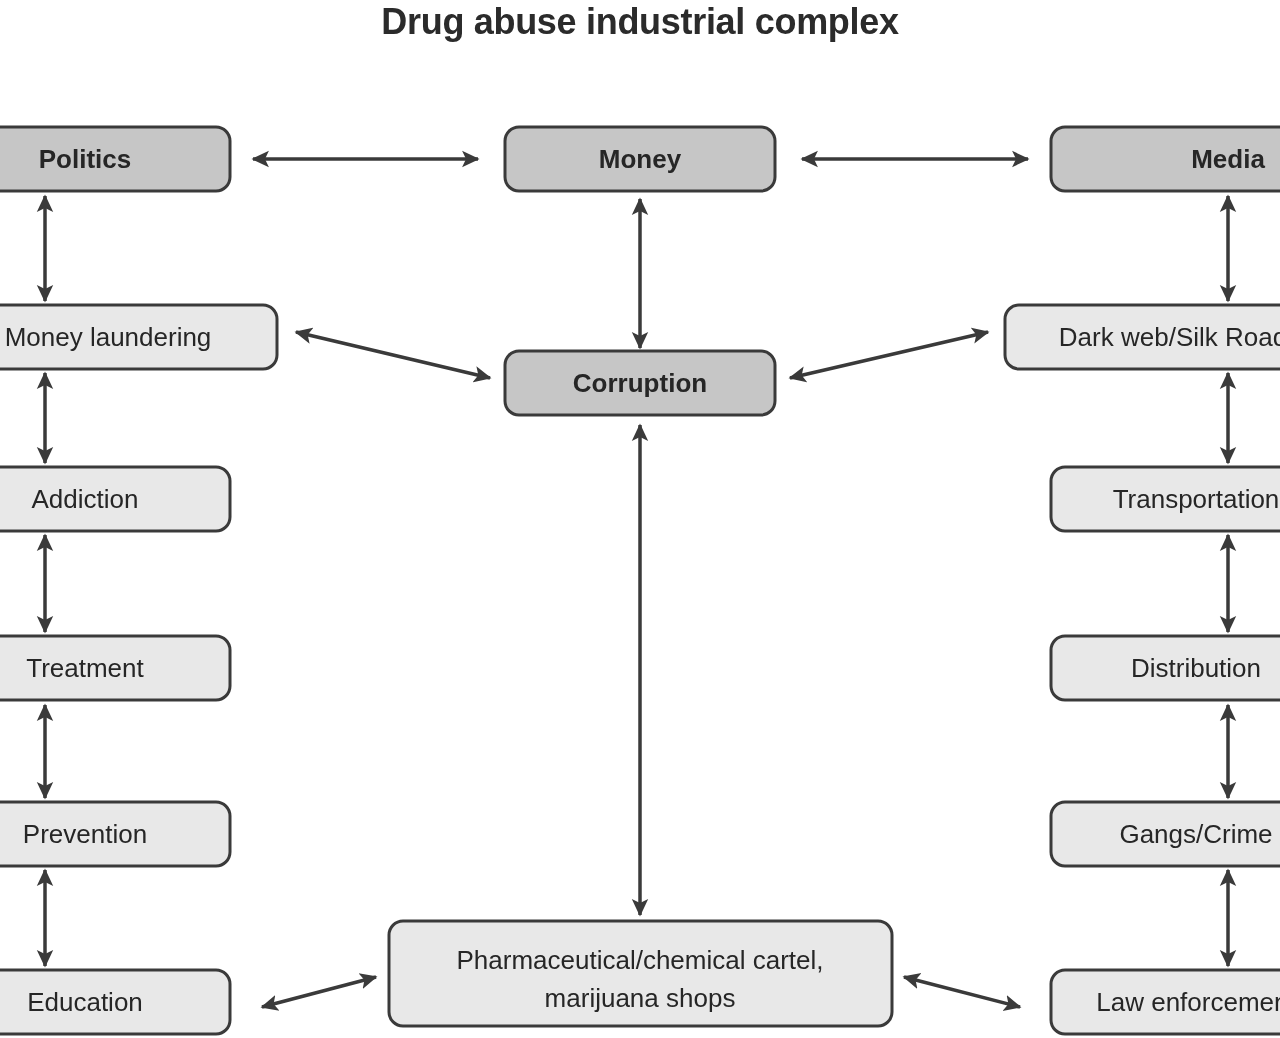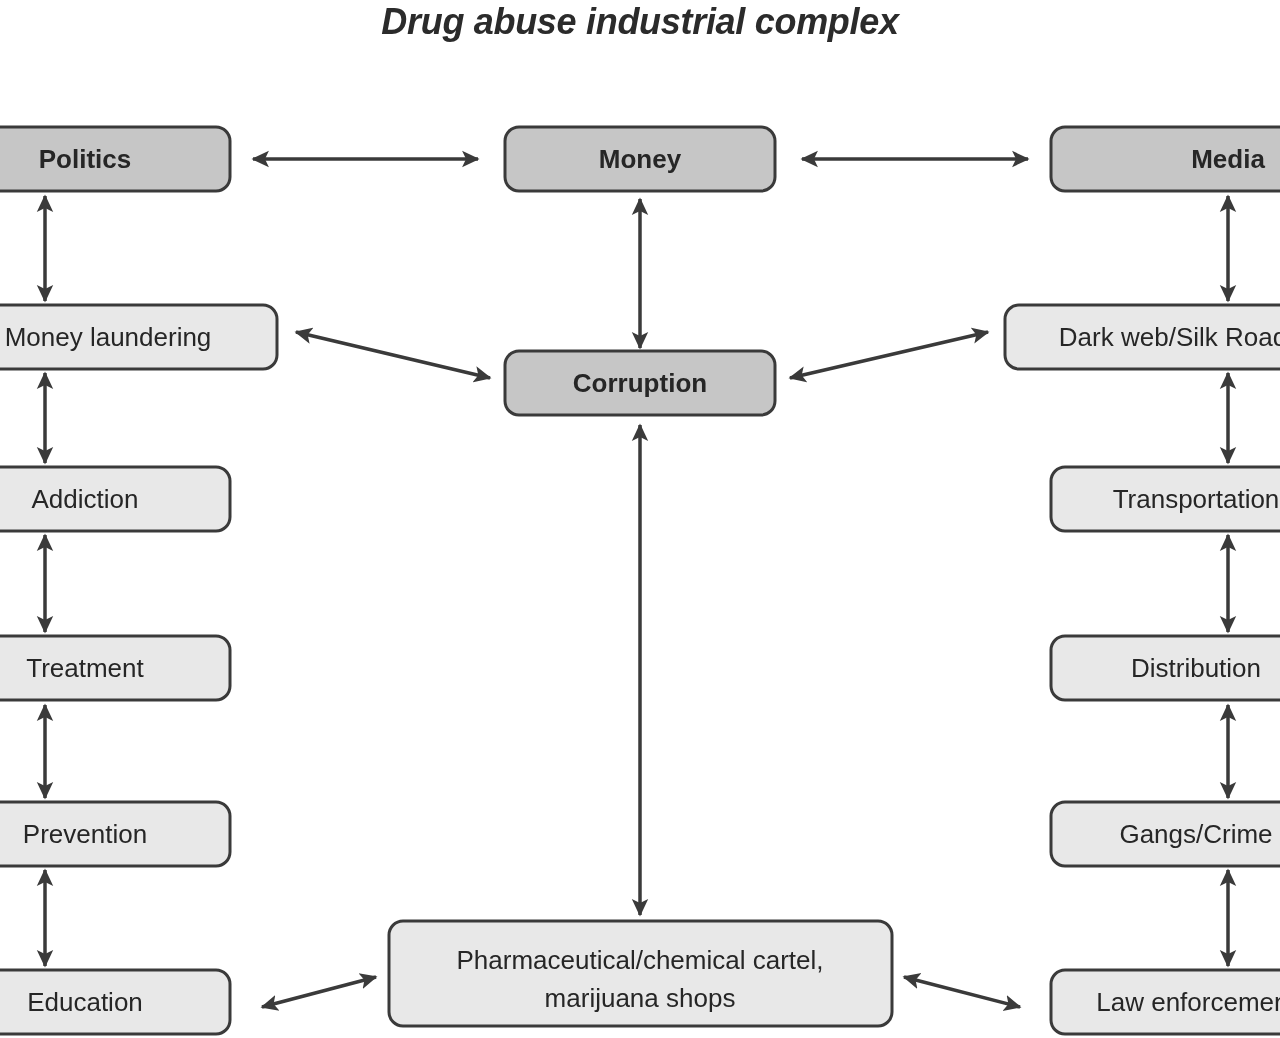--- a/index.html
+++ b/index.html
@@ -26,21 +26,20 @@
     width: 1280px;
     text-align: center;
     font-family: "Liberation Sans", sans-serif;
     font-size: 36px;
     font-weight: bold;
     color: #2b2b2b;
     letter-spacing: -0.3px;
     line-height: 1.0;
     padding-top: 4px;
     box-sizing: border-box;
-    font-style: italic;
   }
   svg#diagram-svg {
     position: absolute;
     left: 0;
     top: 0;
     display: block;
   }
   .node-rect {
     stroke: #3a3a3a;
     stroke-width: 3;

